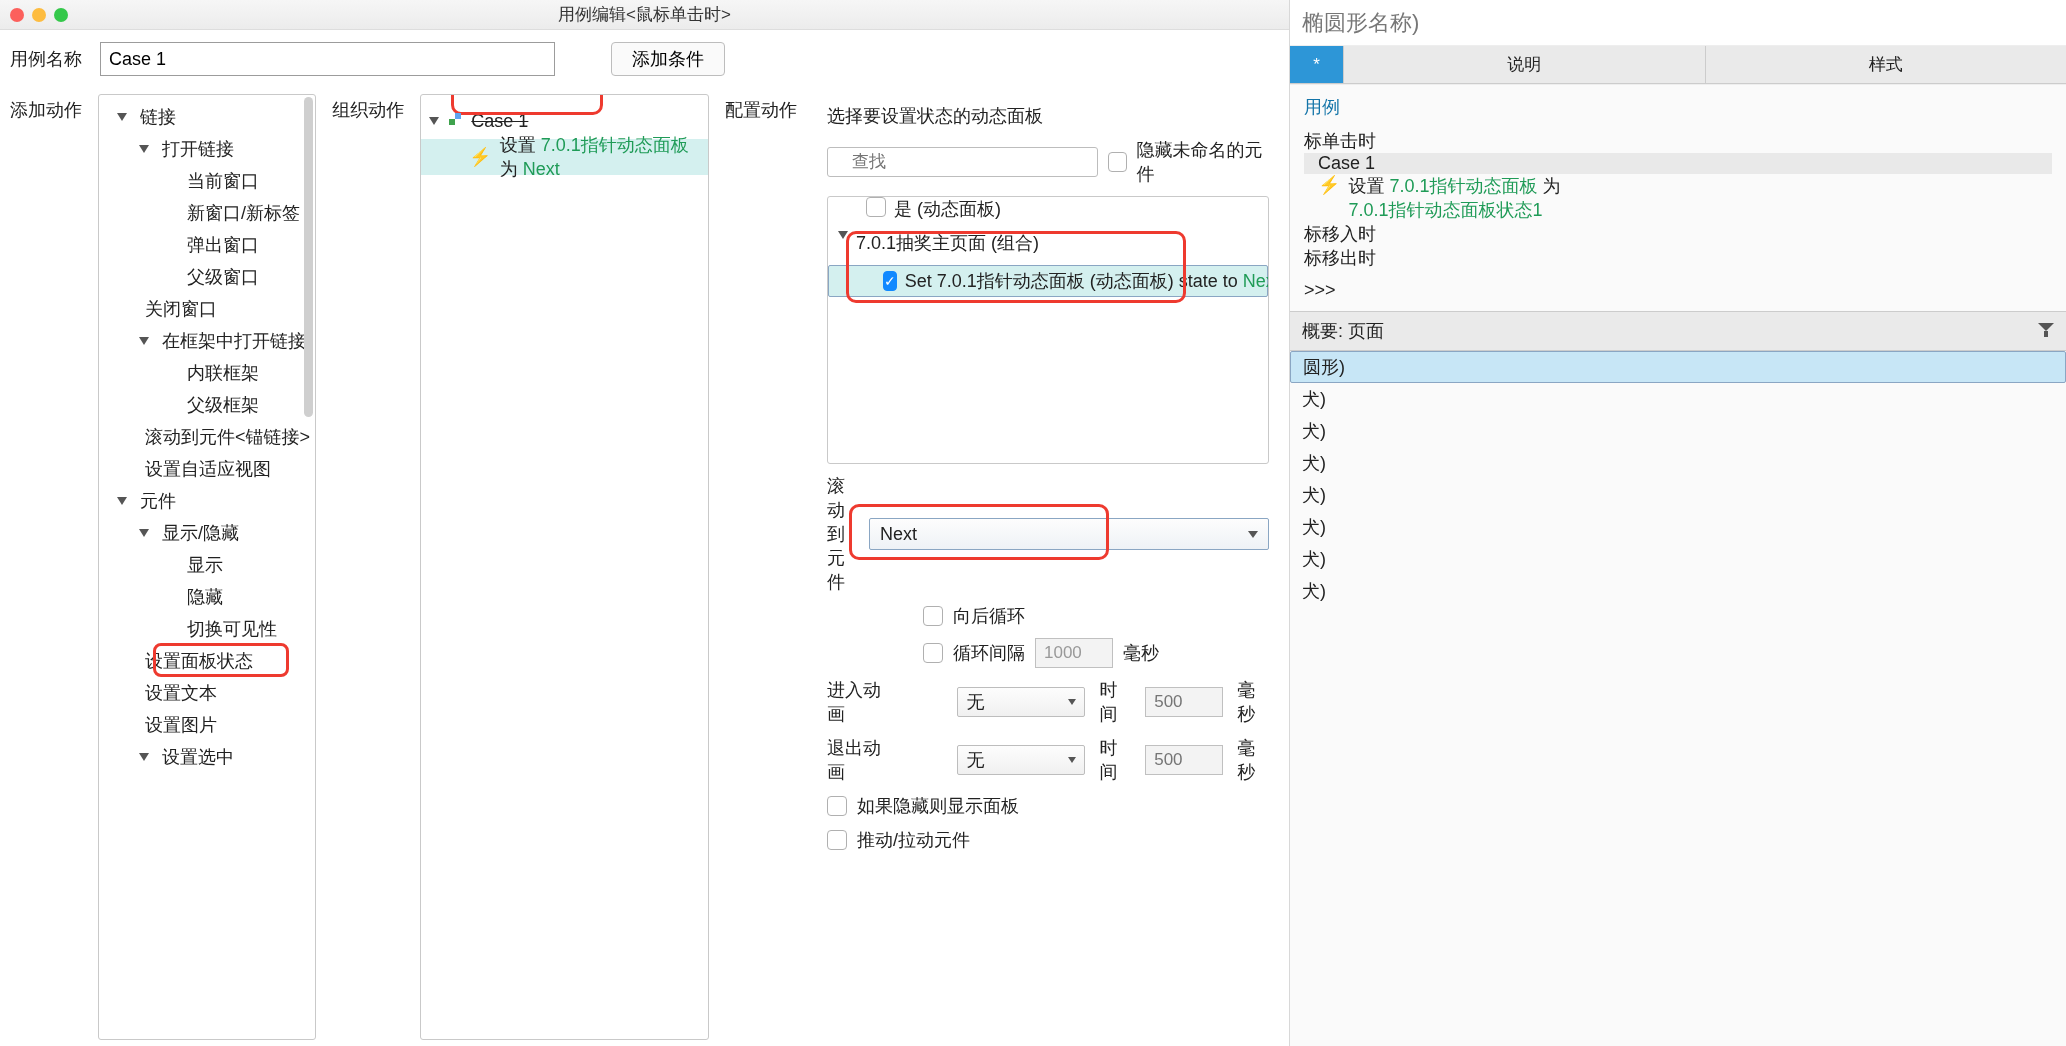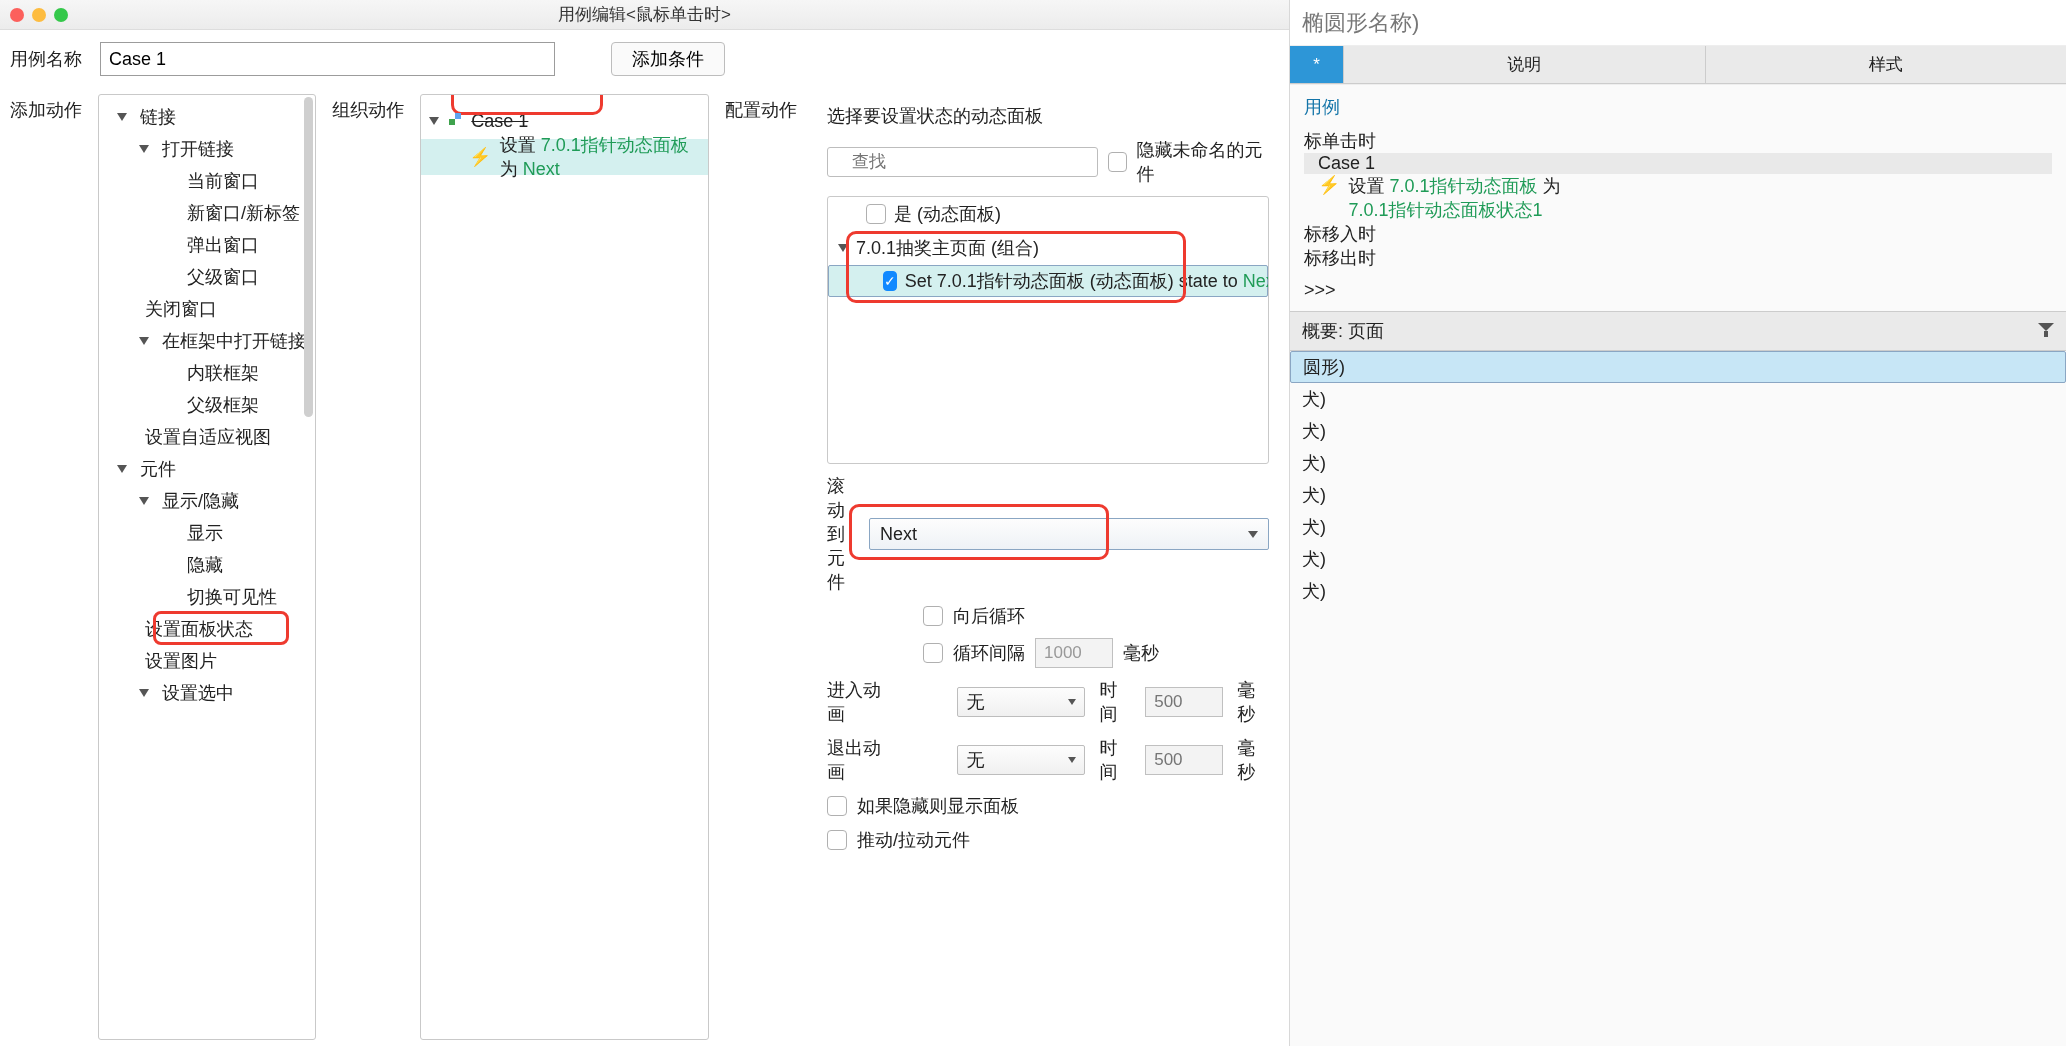--- a/index.html
+++ b/index.html
@@ -54,21 +54,21 @@
 
 
 .cfg{padding:10px 14px;font-size:18px;display:flex;flex-direction:column;gap:10px;height:100%;overflow:auto}
 .cfg .title{font-size:18px}
 .cfg .search-row{display:flex;align-items:center;gap:10px}
 .search-inp{flex:1;height:30px;border:1px solid #bdbdbd;border-radius:3px;padding:0 24px;font-size:17px}
 .chk{width:20px;height:20px;border:1px solid #b0b0b0;border-radius:4px;background:#fff;display:inline-flex;align-items:center;justify-content:center}
 .chk.checked{background:#1189ff;border-color:#1189ff;color:#fff;font-size:14px}
 
 .target-panel{border:1px solid #c9c9c9;border-radius:3px;height:268px;overflow:auto}
-.tp-row{display:flex;align-items:center;height:34px;gap:8px;padding:0 10px;font-size:18px;white-space:nowrap}
+.tp-row{display:flex;align-items:flex-start;height:34px;gap:8px;padding:0 10px;font-size:18px;white-space:nowrap}
 .tp-row.sel{background:#d4f0ef}
 
 .select-row{display:flex;align-items:center;gap:20px}
 .select-wrap{position:relative;flex:0 0 400px}
 .sel{width:100%;height:32px;border:1px solid #8aa6c3;background:linear-gradient(#fdfdfd,#eef2f6);padding:0 10px;font-size:18px;display:flex;align-items:center;justify-content:space-between;border-radius:2px}
 .sel .caret{width:0;height:0;border-left:5px solid transparent;border-right:5px solid transparent;border-top:7px solid #555}
 
 .chk-row{display:flex;align-items:center;gap:10px;padding-left:96px}
 .num-inp{width:78px;height:30px;border:1px solid #c0c0c0;background:#f3f3f3;color:#999;padding:0 8px;font-size:17px}
 .anim-row{display:flex;align-items:center;gap:14px}
@@ -149,36 +149,42 @@
                 <span>关闭窗口</span>
               </div>
             <div class="tree-row ind1arr"><span class="tri"></span>&nbsp;<span>在框架中打开链接</span></div>
             <div class="tree-row ind2">
                 <span>内联框架</span>
               </div>
             <div class="tree-row ind2">
                 <span>父级框架</span>
               </div>
             <div class="tree-row ind1">
+                <span>滚动到元件&lt;锚链接&gt;</span>
+              </div>
+            <div class="tree-row ind1">
                 <span>设置自适应视图</span>
               </div>
             <div class="tree-row ind0"><span class="tri"></span>&nbsp;<span>元件</span></div>
             <div class="tree-row ind1arr"><span class="tri"></span>&nbsp;<span>显示/隐藏</span></div>
             <div class="tree-row ind2">
                 <span>显示</span>
               </div>
             <div class="tree-row ind2">
                 <span>隐藏</span>
               </div>
             <div class="tree-row ind2">
                 <span>切换可见性</span>
               </div>
             <div class="tree-row ind1" style="position:relative">
                 <span class="hl-red" style="position:absolute;left:54px;top:-2px;width:136px;height:34px"></span>
                 <span>设置面板状态</span>
+              </div>
+            <div class="tree-row ind1">
+                <span>设置文本</span>
               </div>
             <div class="tree-row ind1">
                 <span>设置图片</span>
               </div>
             <div class="tree-row ind1arr"><span class="tri"></span>&nbsp;<span>设置选中</span></div>
           </div>
         </div>
       </div>
 
       <div class="col col2">

